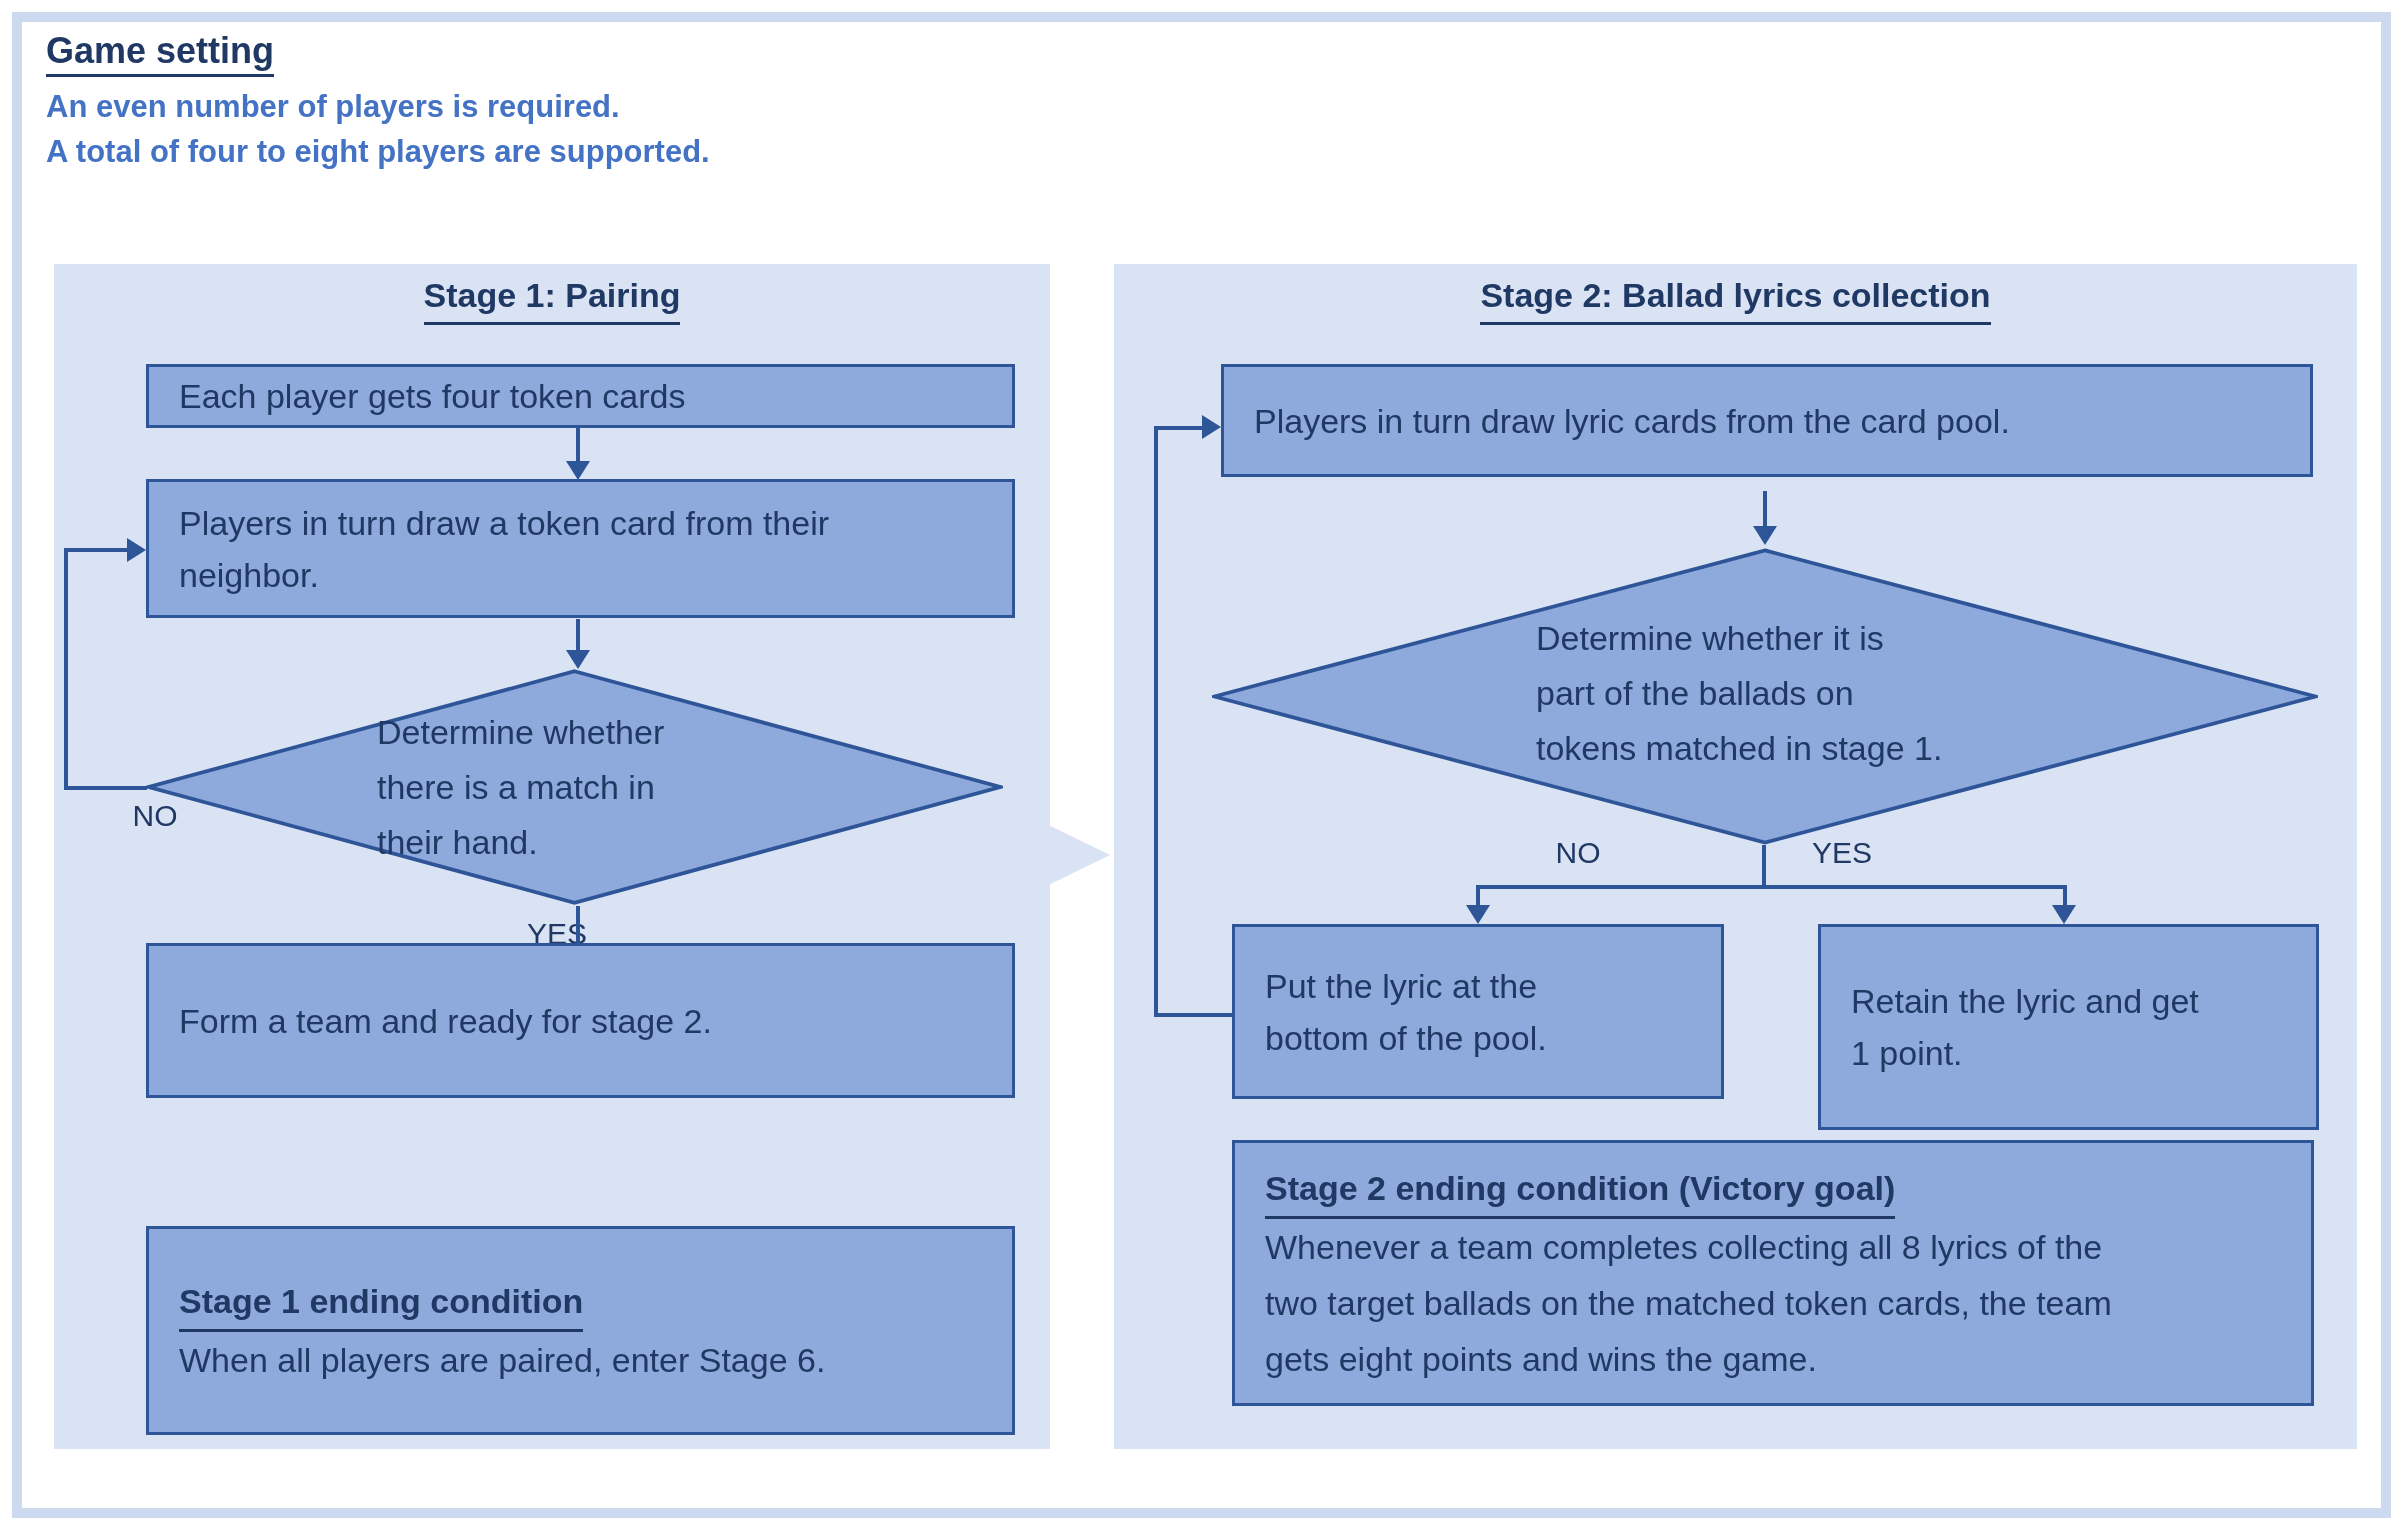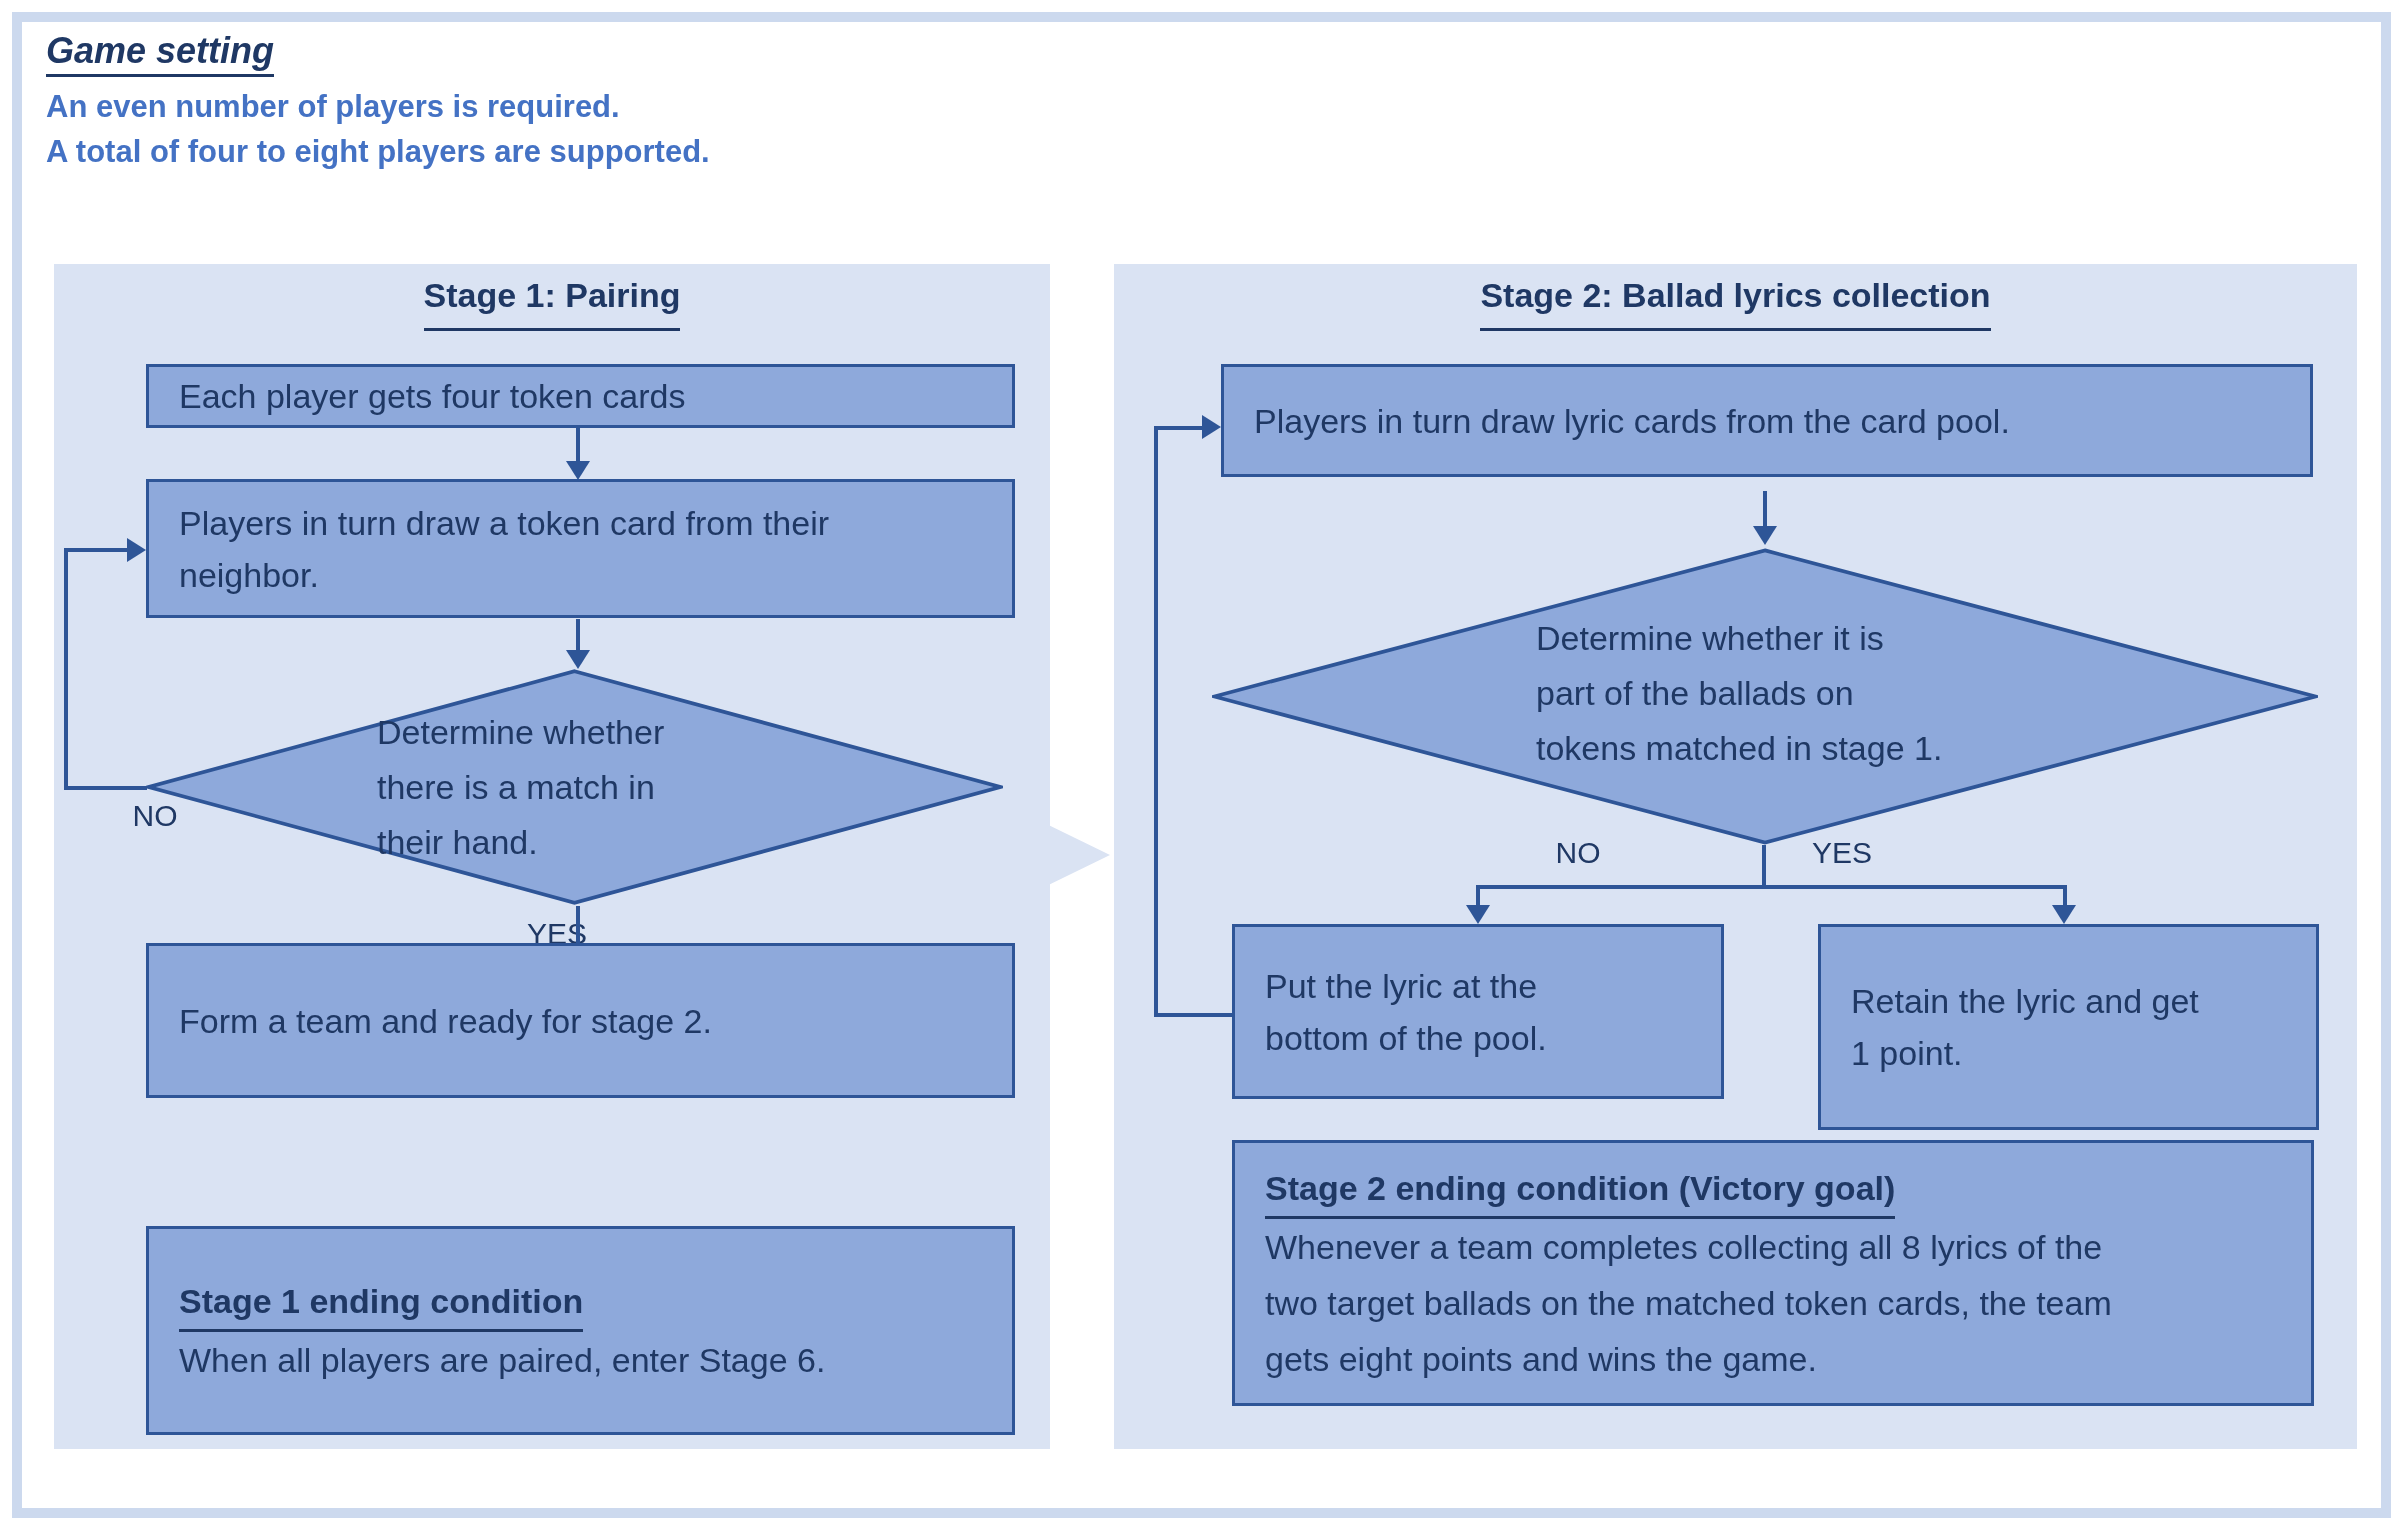--- a/index.html
+++ b/index.html
@@ -1,27 +1,27 @@
 <!DOCTYPE html>
 <html style="--pagebg: #ffffff; --frame: #ccd9ee; --panel: #dae3f3; --boxfill: #8ea9db; --line: #2e5597; --navy: #1f3864; --hblue: #4472c4;font-size:12px"><head>
 <meta charset="utf-8">
 <style>
   html,body{margin:0;padding:0;background:#fff;font-family:"Liberation Sans",sans-serif;}
   .page{position:relative;width:2401px;height:1529px;background:var(--pagebg,#fff);overflow:hidden;}
   .frame{position:absolute;left:12px;top:12px;width:2379px;height:1506px;box-sizing:border-box;
          border:10.4px solid var(--frame,#ccd9ee);}
-  .header-title{position:absolute;left:46px;top:30px;font-size:36px;font-weight:bold;color:var(--navy,#1f3864);font-style:italic;}
+  .header-title{position:absolute;left:46px;top:30px;font-size:36px;font-weight:bold;color:var(--navy,#1f3864);}
   .header-title .u{border-bottom:3.7px solid currentColor;padding-bottom:2.2px;display:inline-block;}
   .header-sub{position:absolute;left:46px;font-size:31px;font-weight:bold;color:var(--hblue,#4472c4);}
   .panel{position:absolute;top:264px;height:1185px;background:var(--panel,#dae3f3);}
   #panel1{left:54px;width:996px;}
   #panel2{left:1114px;width:1243px;}
   .stage-title{position:absolute;top:12px;left:0;right:0;text-align:center;
                font-size:34px;font-weight:bold;color:var(--navy,#1f3864);}
-  .stage-title .u{border-bottom:3px solid currentColor;padding-bottom:13px;display:inline-block;}
+  .stage-title .u{border-bottom:3px solid currentColor;padding-bottom:7px;display:inline-block;}
   .fbox{position:absolute;background:var(--boxfill,#8ea9db);border:3.7px solid var(--line,#2e5597);
         box-sizing:border-box;display:flex;align-items:center;color:var(--navy,#1f3864);
         font-size:34px;line-height:52px;padding:0 22.4px 0 30px;white-space:pre-line;}
   .fbox.col{flex-direction:column;align-items:flex-start;justify-content:center;line-height:56px;}
   .ending-title{font-weight:bold;border-bottom:3px solid currentColor;display:inline-block;}
   .vline,.hline{position:absolute;background:var(--line,#2e5597);}
   .vline{width:3.7px;}
   .hline{height:3.7px;}
   .ah-down{position:absolute;width:0;height:0;border-left:12px solid transparent;
            border-right:12px solid transparent;border-top:19.4px solid var(--line,#2e5597);}

